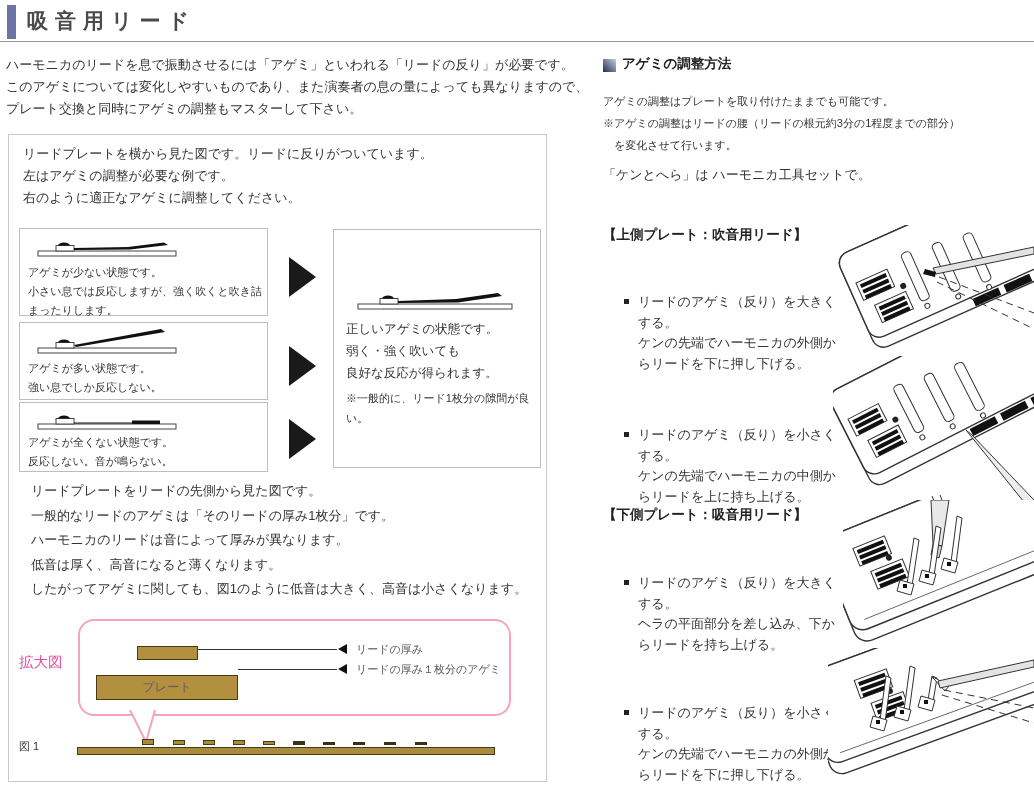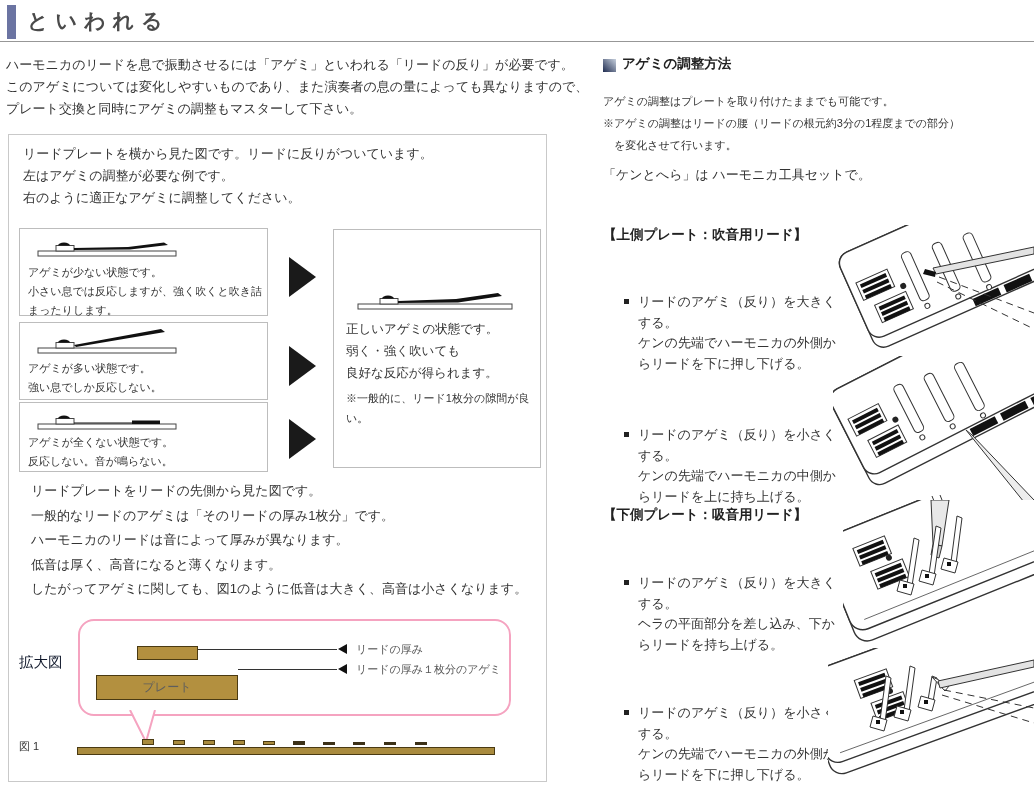--- a/index.html
+++ b/index.html
@@ -32,21 +32,21 @@
          border-left:27px solid #1a1a1a; border-top:20px solid transparent; border-bottom:20px solid transparent; }
   .t1 { top:122px; } .t2 { top:211px; } .t3 { top:284px; }
 
   .cbox { position:absolute; left:324px; top:94px; width:206px; height:237px; border:1px solid #bdbdbd; }
   .cbox svg { position:absolute; left:22px; top:53px; }
   .ctext { position:absolute; left:12px; top:88px; width:190px; font-size:12.5px; line-height:22px; }
   .cnote { position:absolute; left:12px; top:158px; width:192px; font-size:11px; line-height:20px; color:#333; }
 
   .front { position:absolute; left:22px; top:344px; width:512px; font-size:13px; line-height:24.5px; }
 
-  .enl-label  { position:absolute; left:10px; top:518px; font-size:14.5px; color:#0f172a; }
+  .enl-label  { position:absolute; left:10px; top:518px; font-size:14.5px; color:#ec4899; }
   .bubble { position:absolute; left:69px; top:484px; width:429px; height:93px;
             border:2px solid #f5a3c0; border-radius:16px; background:#fff; }
   .b-reed { position:absolute; left:57px; top:25px; width:61px; height:14px;
             background:#b3903f; border:1px solid #4a3a12; box-sizing:border-box; }
   .b-line1 { position:absolute; left:118px; top:28px; width:139px; height:1px; background:#333; }
   .b-line2 { position:absolute; left:158px; top:48px; width:99px;  height:1px; background:#333; }
   .b-ah { position:absolute; width:0; height:0; border-right:9px solid #111;
           border-top:5px solid transparent; border-bottom:5px solid transparent; }
   .b-ah1 { left:258px; top:23px; } .b-ah2 { left:258px; top:43px; }
   .b-lab { position:absolute; left:276px; font-size:11px; color:#555; }
@@ -78,21 +78,21 @@
   .ill { position:absolute; }
   .ill1 { left:833px; top:225px; } .ill2 { left:833px; top:356px; }
   .ill3 { left:843px; top:500px; } .ill4 { left:828px; top:648px; }
 </style>
 </head>
 <body>
 
 <div id="app">
 
   <div class="hdr-bar"></div>
-  <h1 class="page-title">といわれる</h1>
+  <h1 class="page-title">吸音用リード</h1>
   <div class="hdr-rule"></div>
 
   <p class="intro ml">ハーモニカのリードを息で振動させるには「アゲミ」といわれる「リードの反り」が必要です。
 このアゲミについては変化しやすいものであり、また演奏者の息の量によっても異なりますので、
 プレート交換と同時にアゲミの調整もマスターして下さい。</p>
 
   <div class="mainbox">
     <p class="fb-intro ml">リードプレートを横から見た図です。リードに反りがついています。
 左はアゲミの調整が必要な例です。
 右のように適正なアゲミに調整してください。</p>

